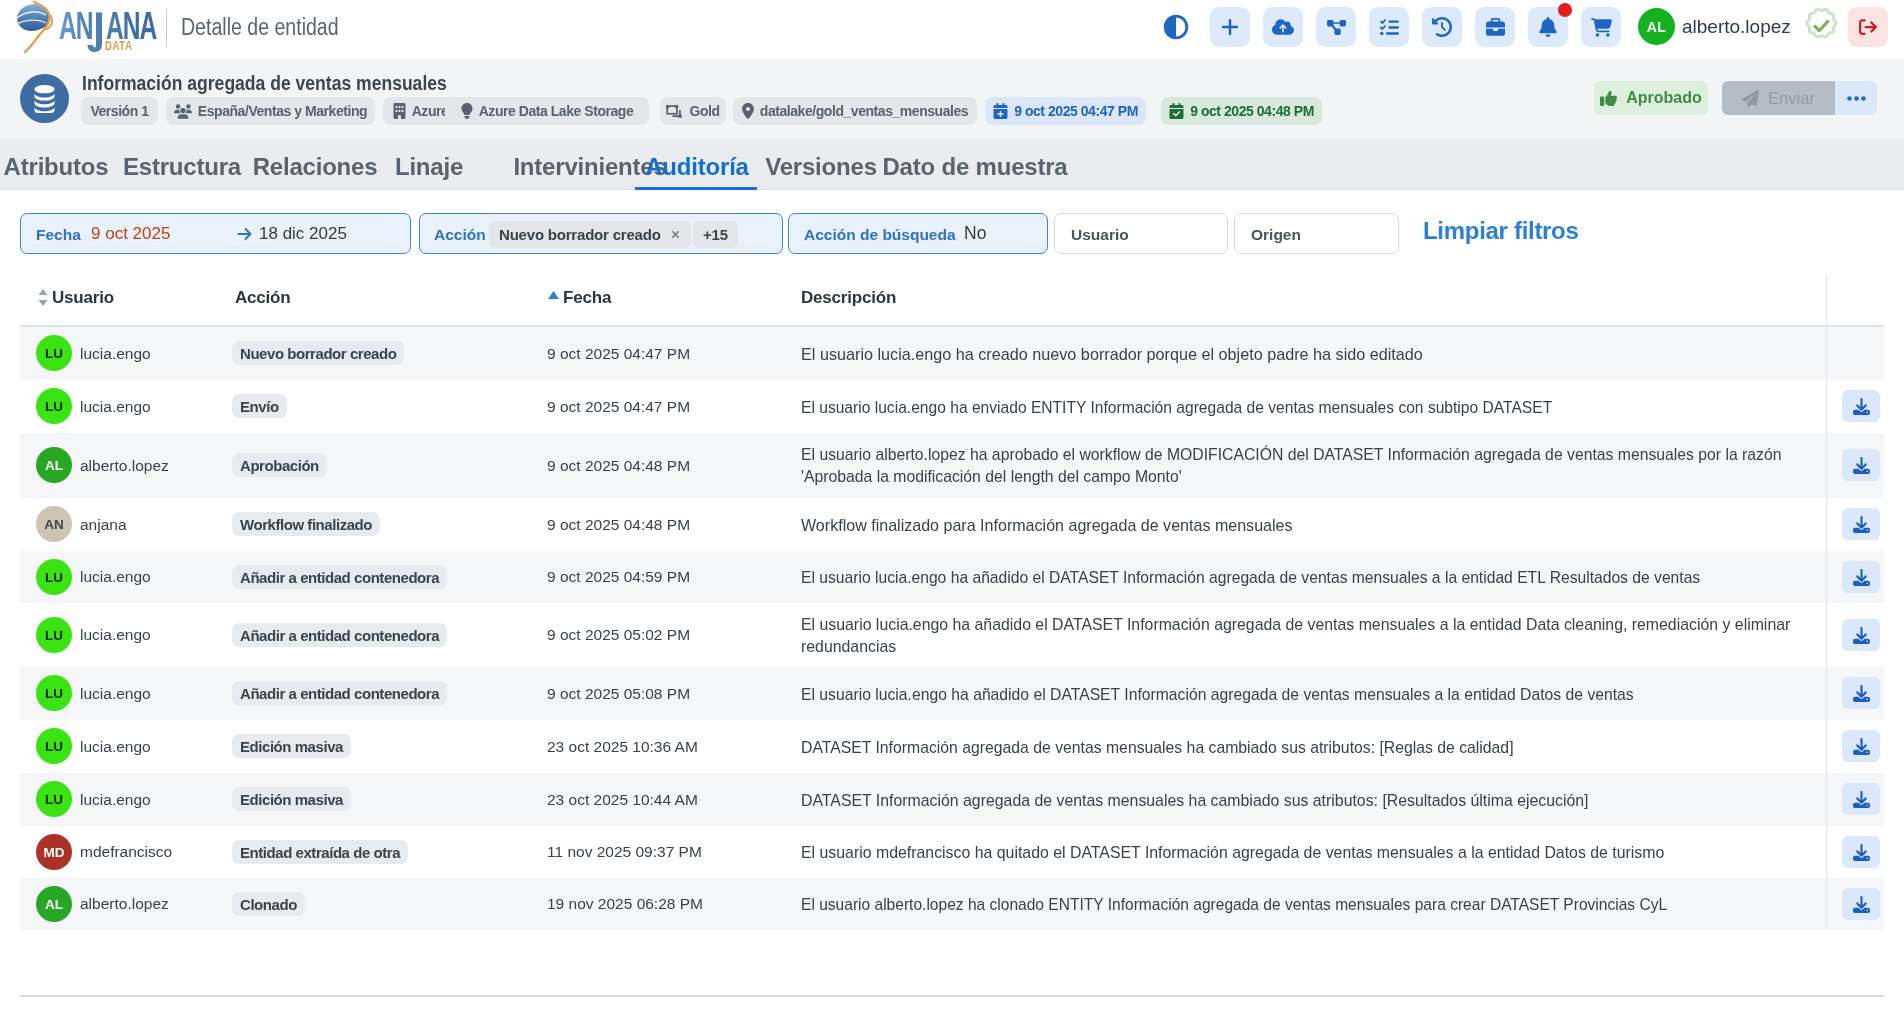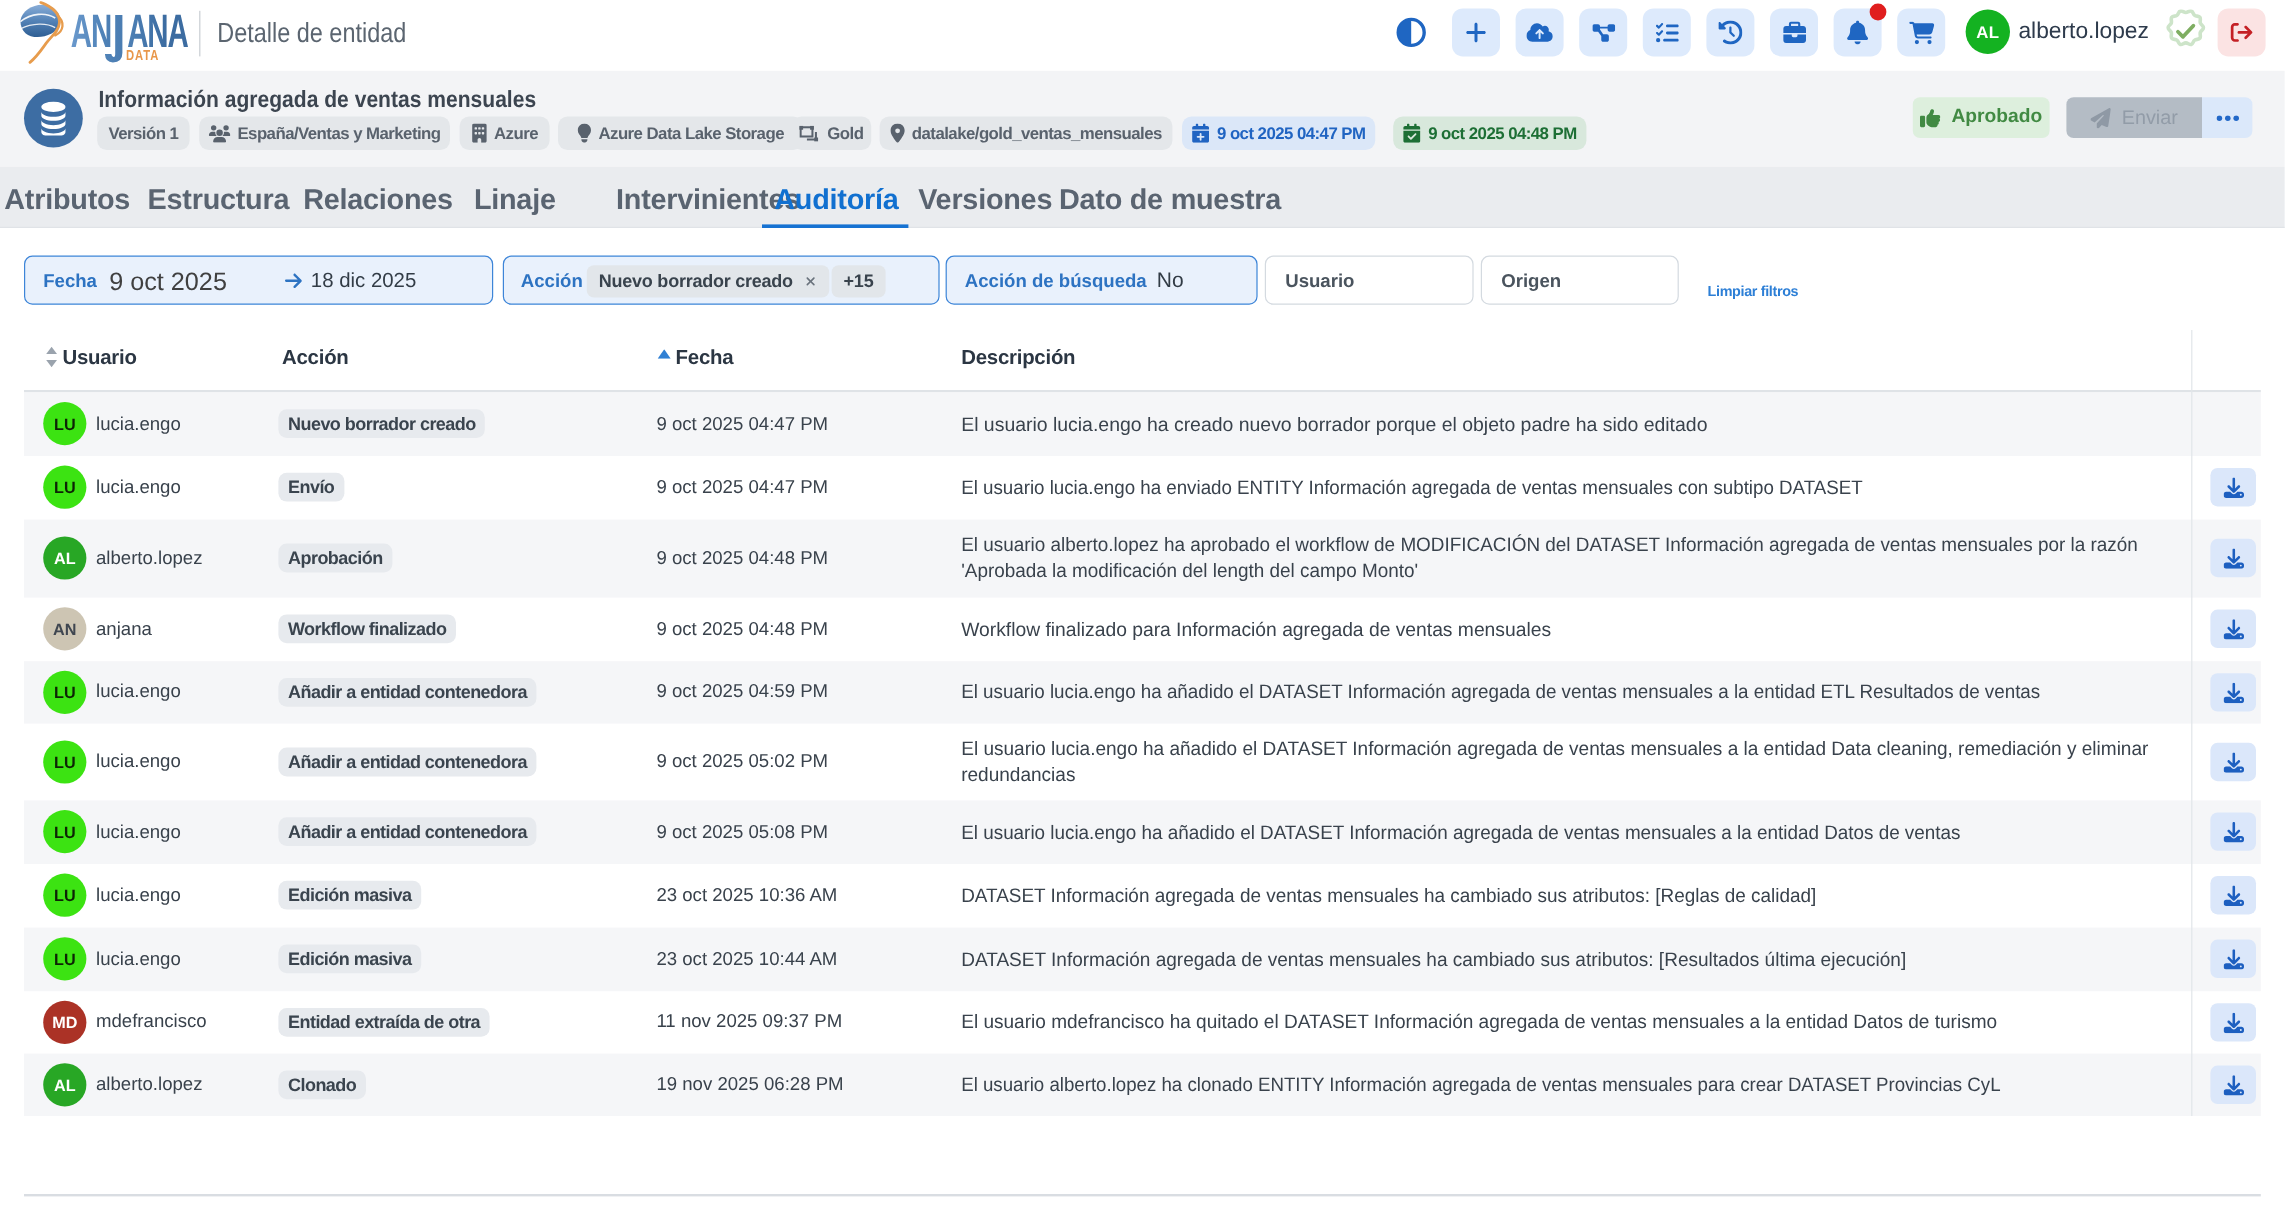--- a/index.html
+++ b/index.html
@@ -34,21 +34,21 @@
   .tabs { position:absolute; left:0; top:139px; width:1904px; height:51px; background:#eaecef; border-bottom:1px solid #e0e3e7; }
   .tab { position:absolute; top:14px; transform:translateX(-50%); font-size:24px; color:#5a6471; font-weight:bold; letter-spacing:-0.2px; }
   .tab.active { color:#1170d0;text-align:center; }
   .underline { position:absolute; left:635px; top:48px; width:122px; height:3px; background:#1672d2; }
 
   
   .fbox { position:absolute; top:213px; height:41px; border:1px solid #3d85d8; border-radius:7px; background:#e9f1fc; display:flex; align-items:center; }
   .fbox.white { background:#fff; border:1px solid #d4dae0; }
   .flabel { color:#2d73c2; font-size:15.5px; font-weight:bold; }
   .fchip { background:#e2e6ea; border-radius:6px; height:27px; display:flex; align-items:center; padding:0 10px; font-size:15px; font-weight:bold; color:#39434d; letter-spacing:-0.2px;}
-  .limpiar { position:absolute; left:1423px; top:236px; font-size:12px; color:#2d7fd6; font-weight:bold; letter-spacing:-0.3px;}
+  .limpiar { position:absolute; left:1423px; top:217px; font-size:24px; color:#2d7fd6; font-weight:bold; letter-spacing:-0.3px;}
 
   
   .th { position:absolute; font-size:17px; font-weight:bold; color:#2b3643; letter-spacing:-0.2px;}
   .hborder { position:absolute; left:20px; top:325px; width:1864px; height:2px; background:#dfe3e7; }
   .row { position:absolute; left:20px; width:1864px; }
   .row.g { background:#f5f6f8; }
   .avatar { position:absolute; left:16px; width:36px; height:36px; border-radius:50%; color:#fff; font-size:13.5px; font-weight:bold; display:flex; align-items:center; justify-content:center; }
   .rname { position:absolute; left:60px; font-size:15.5px; color:#39424c; }
   .rchip { position:absolute; left:212px; height:24px; background:#e7eaee; border-radius:7px; display:flex; align-items:center; padding:0 8px; font-size:15px; font-weight:bold; color:#3a444e; white-space:nowrap; letter-spacing:-0.45px;}
   .rdate { position:absolute; left:527px; font-size:15.5px; color:#39424c; white-space:nowrap; }
@@ -172,21 +172,21 @@
   </svg>
       </div>
   <div class="etitle">Información agregada de ventas mensuales</div>
   <span class="chip" style="left:81px;width:77px">Versión 1</span>
   <span class="chip" style="left:166px;width:209px"><svg width="18" height="15" viewBox="0 0 640 512">
           <path fill="#59626d" d="M144 0a80 80 0 1 1 0 160A80 80 0 1 1 144 0zM512 0a80 80 0 1 1 0 160A80 80 0 1 1 512 0zM0 298.7C0 239.8 47.8 192 106.7 192h42.7c15.9 0 31 3.5 44.6 9.7c-1.3 7.2-1.9 14.7-1.9 22.3c0 38.2 16.8 72.5 43.3 96c-.2 0-.4 0-.7 0H21.3C9.6 320 0 310.4 0 298.7zM405.3 320c-.2 0-.4 0-.7 0c26.6-23.5 43.3-57.8 43.3-96c0-7.6-.7-15-1.9-22.3c13.6-6.3 28.7-9.7 44.6-9.7h42.7C592.2 192 640 239.8 640 298.7c0 11.8-9.6 21.3-21.3 21.3H405.3zM224 224a96 96 0 1 1 192 0 96 96 0 1 1 -192 0zM128 485.3C128 411.7 187.7 352 261.3 352H378.7C452.3 352 512 411.7 512 485.3c0 14.7-11.9 26.7-26.7 26.7H154.7c-14.7 0-26.7-11.9-26.7-26.7z"></path>
         </svg>España/Ventas y Marketing</span>
   <span class="chip" style="left:383px;width:75px"><svg width="13" height="16" viewBox="0 0 384 512">
           <path fill="#59626d" d="M48 0C21.5 0 0 21.5 0 48V464c0 26.5 21.5 48 48 48h96V432c0-26.5 21.5-48 48-48s48 21.5 48 48v80h96c26.5 0 48-21.5 48-48V48c0-26.5-21.5-48-48-48H48zM64 240c0-8.8 7.2-16 16-16h32c8.8 0 16 7.2 16 16v32c0 8.8-7.2 16-16 16H80c-8.8 0-16-7.2-16-16V240zm112-16h32c8.8 0 16 7.2 16 16v32c0 8.8-7.2 16-16 16H176c-8.8 0-16-7.2-16-16V240c0-8.8 7.2-16 16-16zm80 16c0-8.8 7.2-16 16-16h32c8.8 0 16 7.2 16 16v32c0 8.8-7.2 16-16 16H272c-8.8 0-16-7.2-16-16V240zM80 96h32c8.8 0 16 7.2 16 16v32c0 8.8-7.2 16-16 16H80c-8.8 0-16-7.2-16-16V112c0-8.8 7.2-16 16-16zm80 16c0-8.8 7.2-16 16-16h32c8.8 0 16 7.2 16 16v32c0 8.8-7.2 16-16 16H176c-8.8 0-16-7.2-16-16V112zM272 96h32c8.8 0 16 7.2 16 16v32c0 8.8-7.2 16-16 16H272c-8.8 0-16-7.2-16-16V112c0-8.8 7.2-16 16-16z"></path>
         </svg>Azure</span>
-  <span class="chip" style="left:465px;width:204px"><svg width="12" height="16" viewBox="0 0 384 512">
+  <span class="chip" style="left:445px;width:204px"><svg width="12" height="16" viewBox="0 0 384 512">
           <path fill="#59626d" d="M272 384c9.6-31.9 29.5-59.1 49.2-86.2c5.2-7.1 10.4-14.2 15.4-21.4c19.8-28.5 31.4-63 31.4-100.3C368 78.8 289.2 0 192 0S16 78.8 16 176c0 37.3 11.6 71.9 31.4 100.3c5 7.2 10.2 14.3 15.4 21.4c19.8 27.1 39.7 54.4 49.2 86.2H272zM192 512c44.2 0 80-35.8 80-80V416H112v16c0 44.2 35.8 80 80 80z"></path>
         </svg>Azure Data Lake Storage</span>
   <span class="chip" style="left:660px;width:66px"><svg width="17" height="15" viewBox="0 0 18 16">
           <g fill="none" stroke="#59626d" stroke-width="1.8">
             <rect x="1.2" y="2.2" width="10.5" height="8.2"></rect>
             <path d="M14.8 6.5 v6.5 h-8"></path>
           </g>
           <rect x="0" y="1" width="3.4" height="3.4" fill="#59626d"></rect>
           <rect x="9.6" y="1" width="3.4" height="3.4" fill="#59626d"></rect>
           <rect x="13.3" y="11.3" width="3.4" height="3.4" fill="#59626d"></rect>
@@ -222,21 +222,21 @@
   <span class="tab" style="left:429px">Linaje</span>
   <span class="tab" style="left:590px">Intervinientes</span>
   <span class="tab active" style="left:697px">Auditoría</span>
   <span class="tab" style="left:821px">Versiones</span>
   <span class="tab" style="left:975px">Dato de muestra</span>
   <div class="underline"></div>
 </div>
 
 <div class="fbox" style="left:20px;width:391px">
   <span class="flabel abs" style="left:15px;top:12px;position:absolute">Fecha</span>
-  <span class="abs" style="left:70px;top:10px;font-size:21px;color:#404040">9 oct 2025</span>
+  <span class="abs" style="left:70px;top:10px;font-size:17px;color:#c2410c">9 oct 2025</span>
   <svg class="abs" style="left:215px;top:12px" width="17" height="16" viewBox="0 0 448 512">
         <path fill="#2d73c2" d="M438.6 278.6c12.5-12.5 12.5-32.8 0-45.3l-160-160c-12.5-12.5-32.8-12.5-45.3 0s-12.5 32.8 0 45.3L338.7 224 32 224c-17.7 0-32 14.3-32 32s14.3 32 32 32l306.7 0L233.4 393.4c-12.5 12.5-12.5 32.8 0 45.3s32.8 12.5 45.3 0l160-160z"></path>
       </svg>
   <span class="abs" style="left:238px;top:10px;font-size:17px;color:#323c46">18 dic 2025</span>
 </div>
 <div class="fbox" style="left:419px;width:364px">
   <span class="flabel" style="position:absolute;left:14px;top:12px">Acción</span>
   <span class="fchip" style="position:absolute;left:69px;top:7px">Nuevo borrador creado<svg style="margin-left:9px" width="11" height="11" viewBox="0 0 384 512">
           <path fill="#6a737d" d="M342.6 150.6c12.5-12.5 12.5-32.8 0-45.3s-32.8-12.5-45.3 0L192 210.7 86.6 105.4c-12.5-12.5-32.8-12.5-45.3 0s-12.5 32.8 0 45.3L146.7 256 41.4 361.4c-12.5 12.5-12.5 32.8 0 45.3s32.8 12.5 45.3 0L192 301.3 297.4 406.6c12.5 12.5 32.8 12.5 45.3 0s12.5-32.8 0-45.3L237.3 256 342.6 150.6z"></path>
         </svg></span>

